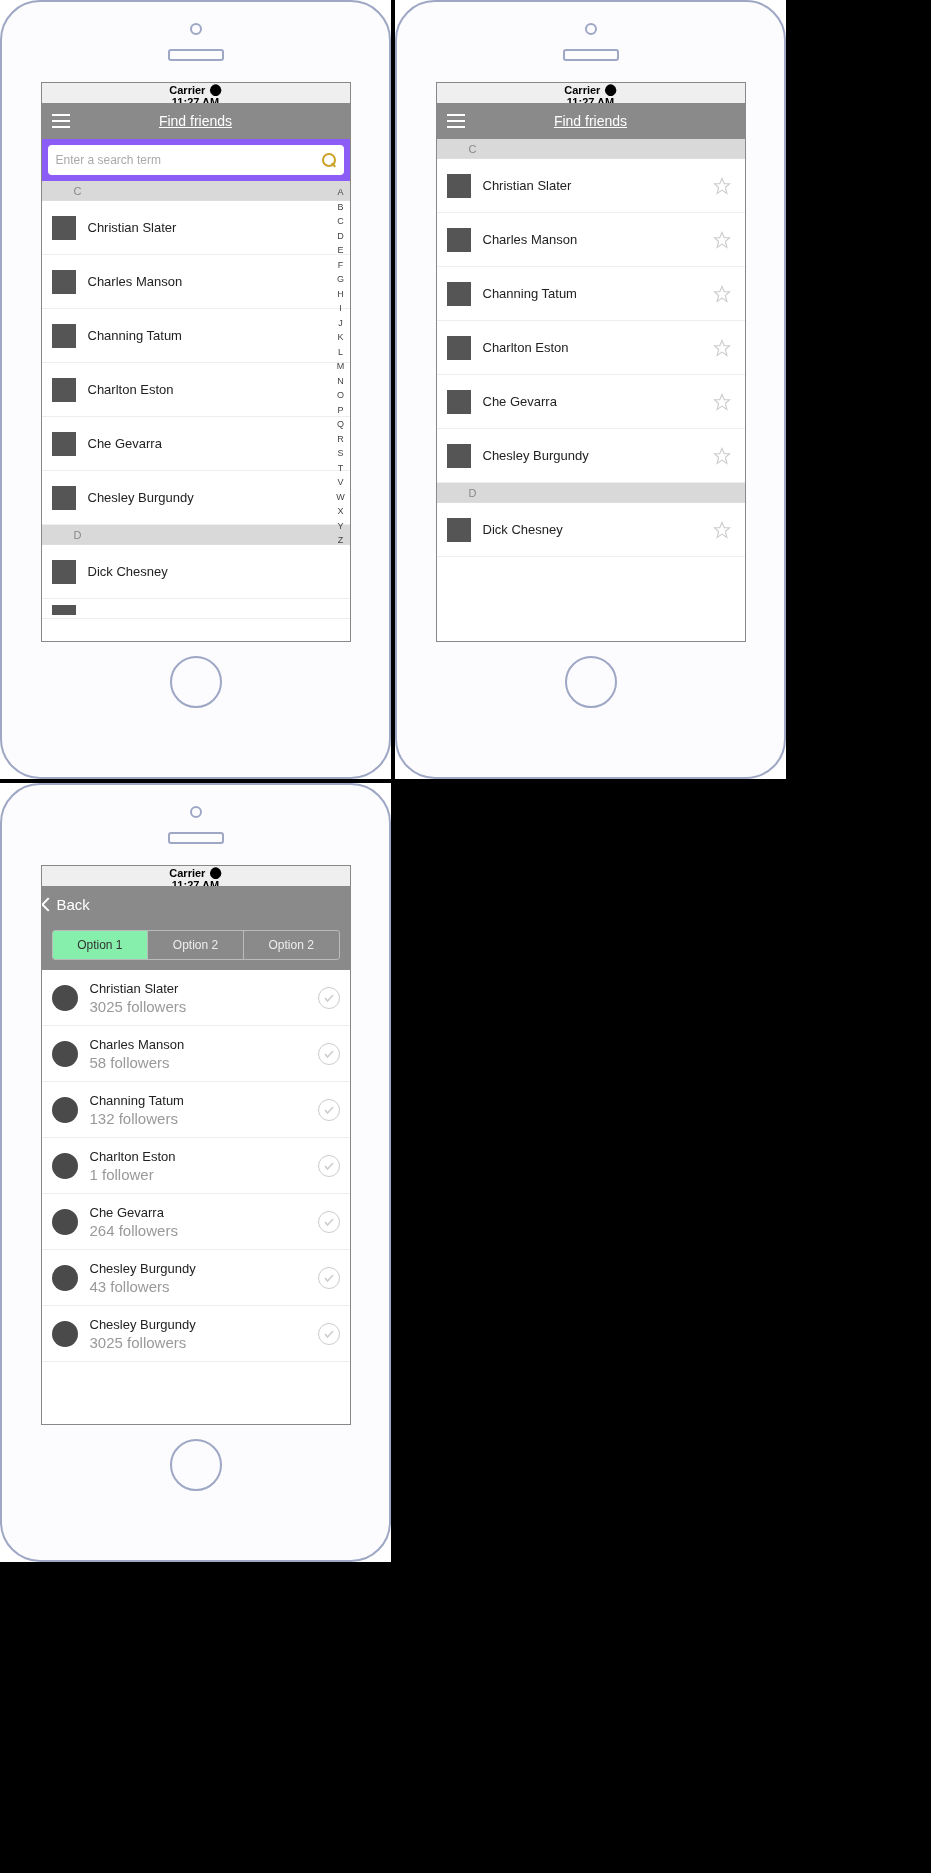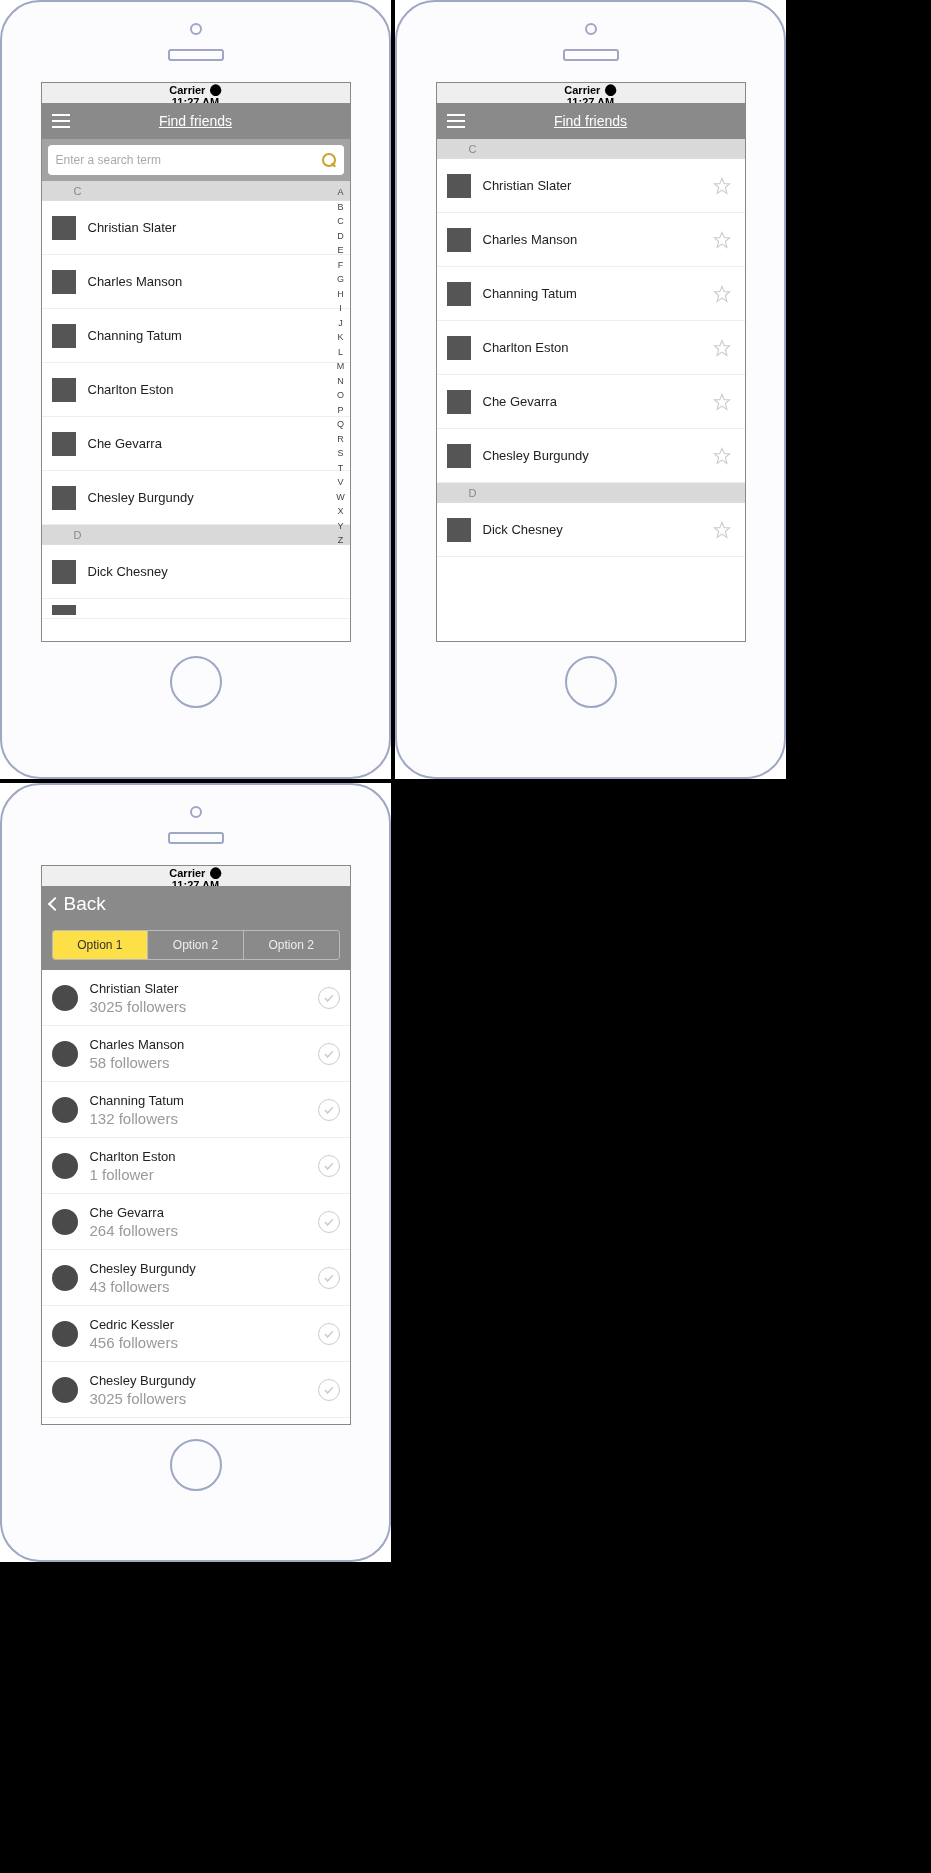--- a/index.html
+++ b/index.html
@@ -63,31 +63,31 @@
     font-size: 14px;
     text-decoration: underline;
   }
   .menu-icon {
     position:absolute; left:10px; top:50%; transform:translateY(-50%);
     width:18px; height:14px; display:flex; flex-direction:column; justify-content:space-between;
     cursor:pointer;
   }
   .menu-icon span { display:block; height:2px; background:#fff; }
   .back-btn {
-    position:absolute; left:8px; top:50%; transform:translateY(-50%);
-    display:flex; align-items:center; gap:4px; color:#fff; font-size:19px; cursor:pointer;
+    position:absolute; left:1px; top:50%; transform:translateY(-50%);
+    display:flex; align-items:center; gap:4px; color:#fff; font-size:15px; cursor:pointer;
   }
   .chevron-left {
     width:10px; height:10px; border-left:2px solid #fff; border-bottom:2px solid #fff;
     transform: rotate(45deg);
   }
 
   .search-wrap {
     padding: 6px;
-    background:#a3a3a3;
+    background:#8b5cf6;
   }
   .search-box {
     background:#fff; border-radius:4px; height:30px;
     display:flex; align-items:center; padding:0 8px;
     position:relative;
   }
   .search-box input {
     border:none; outline:none; flex:1; font-size:12px; color:#333;
   }
   .search-box input::placeholder { color:#aaa; }
@@ -138,21 +138,21 @@
   .seg {
     display:flex; border:1px solid #bbb; border-radius:3px; overflow:hidden;
     background:#8a8a8a;
   }
   .seg button {
     flex:1; border:none; background:transparent; color:#eee; font-size:12px;
     padding:7px 0; cursor:pointer;
     border-right:1px solid #bbb;
   }
   .seg button:last-child { border-right:none;}
-  .seg button.active { background:#fde047; color:#333; }
+  .seg button.active { background:#86efac; color:#333; }
 
   .row3 {
     display:flex; align-items:center; gap:12px;
     padding: 8px 10px;
     border-bottom:1px solid #eee;
     height: 56px;
     background:#fff;
   }
   .row3 .circ { width:26px; height:26px; border-radius:50%; background:#4a4a4a; flex-shrink:0;}
   .row3 .txt { flex:1; display:flex; flex-direction:column; }
@@ -452,32 +452,20 @@
               </div>
               <div class="check">
                 <svg viewBox="0 0 24 24" fill="none" stroke="#ccc" stroke-width="3">
                   <polyline points="4,12 9,18 20,6"></polyline>
                 </svg>
               </div>
             </div>
             <div class="row3">
               <div class="circ"></div>
               <div class="txt">
-                <div class="nm">Cedric Kessler</div>
-                <div class="sub">456 followers</div>
-              </div>
-              <div class="check">
-                <svg viewBox="0 0 24 24" fill="none" stroke="#ccc" stroke-width="3">
-                  <polyline points="4,12 9,18 20,6"></polyline>
-                </svg>
-              </div>
-            </div>
-            <div class="row3">
-              <div class="circ"></div>
-              <div class="txt">
                 <div class="nm">Chesley Burgundy</div>
                 <div class="sub">3025 followers</div>
               </div>
               <div class="check">
                 <svg viewBox="0 0 24 24" fill="none" stroke="#ccc" stroke-width="3">
                   <polyline points="4,12 9,18 20,6"></polyline>
                 </svg>
               </div>
             </div>
           </div>

